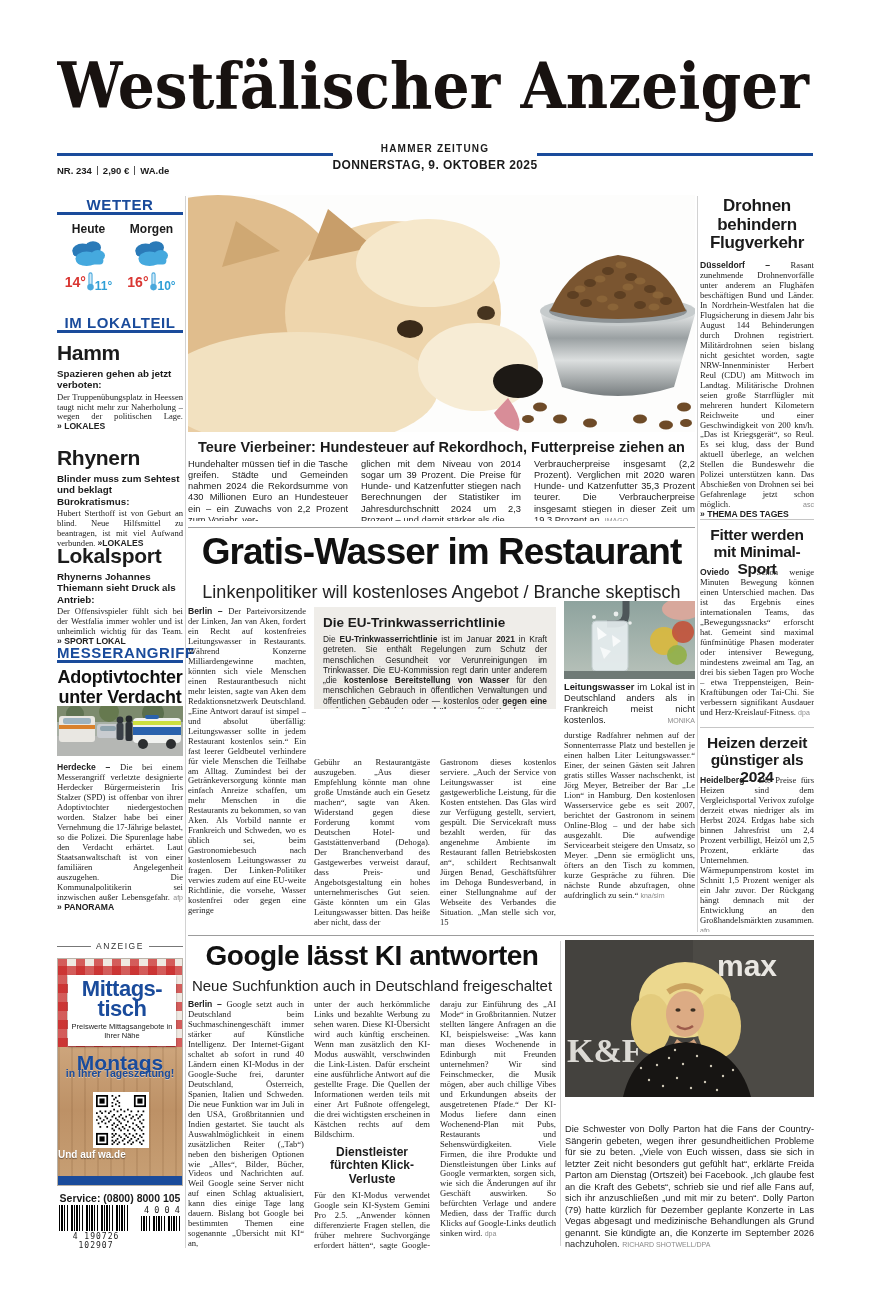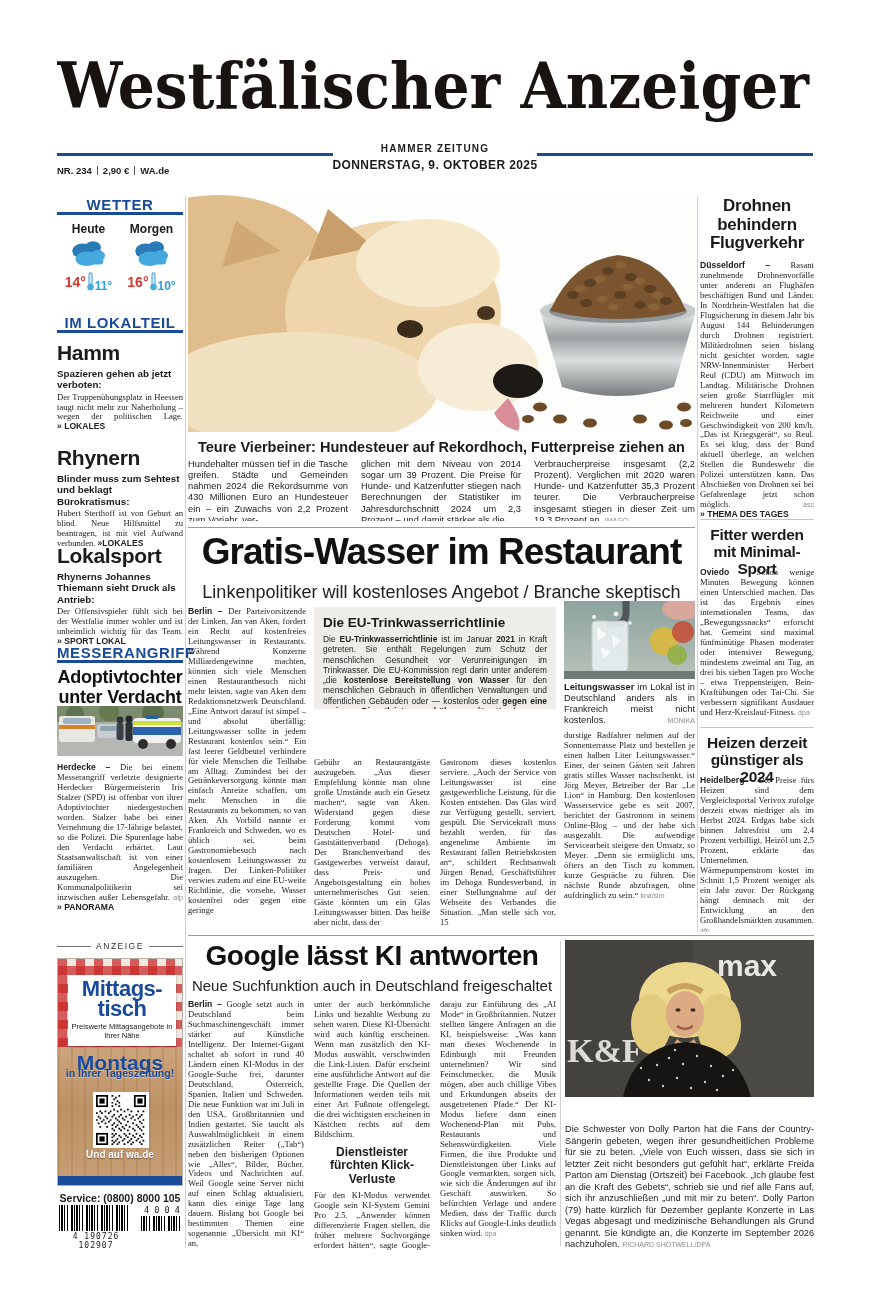--- a/index.html
+++ b/index.html
@@ -191,21 +191,21 @@
           <rect x="0" y="22" width="7" height="7"></rect>
         <rect x="1" y="1" width="5" height="5" fill="#fff"></rect>
           <rect x="23" y="1" width="5" height="5" fill="#fff"></rect>
           <rect x="1" y="23" width="5" height="5" fill="#fff"></rect>
         <rect x="2" y="2" width="3" height="3"></rect>
           <rect x="24" y="2" width="3" height="3"></rect>
           <rect x="2" y="24" width="3" height="3"></rect>
         <path d="M9 0h1v1H9zM11 1h1v1h-1zM13 0h1v1h-1zM10 2h1v1h-1zM12 3h1v1h-1zM9 4h1v1H9zM13 4h1v1h-1zM11 5h1v1h-1zM9 6h1v1H9zM13 6h1v1h-1zM10 8h1v1h-1zM14 8h1v1h-1zM18 8h1v1h-1zM2 9h1v1H2zM5 9h1v1H5zM8 9h1v1H8zM12 9h1v1h-1zM16 9h1v1h-1zM20 9h1v1h-1zM24 9h1v1h-1zM27 9h1v1h-1zM0 10h1v1H0zM3 10h1v1H3zM7 10h1v1H7zM10 11h1v1h-1zM14 11h1v1h-1zM19 11h1v1h-1zM23 11h1v1h-1zM26 11h1v1h-1zM1 12h1v1H1zM5 12h1v1H5zM9 12h1v1H9zM13 12h1v1h-1zM17 12h1v1h-1zM21 12h1v1h-1zM25 12h1v1h-1zM2 13h1v1H2zM6 13h1v1H6zM11 13h1v1h-1zM15 13h1v1h-1zM20 13h1v1h-1zM24 13h1v1h-1zM0 14h1v1H0zM4 14h1v1H4zM8 14h1v1H8zM12 14h1v1h-1zM16 14h1v1h-1zM22 14h1v1h-1zM27 14h1v1h-1zM3 15h1v1H3zM7 15h1v1H7zM13 15h1v1h-1zM18 15h1v1h-1zM25 15h1v1h-1zM1 16h1v1H1zM5 16h1v1H5zM10 16h1v1h-1zM14 16h1v1h-1zM21 16h1v1h-1zM26 16h1v1h-1zM9 17h1v1H9zM12 17h1v1h-1zM17 17h1v1h-1zM23 17h1v1h-1zM2 18h1v1H2zM6 18h1v1H6zM11 18h1v1h-1zM15 18h1v1h-1zM19 18h1v1h-1zM24 18h1v1h-1zM27 18h1v1h-1zM9 19h1v1H9zM13 19h1v1h-1zM16 19h1v1h-1zM21 19h1v1h-1zM25 19h1v1h-1zM10 20h1v1h-1zM14 20h1v1h-1zM18 20h1v1h-1zM22 20h1v1h-1zM26 20h1v1h-1zM9 22h1v1H9zM11 22h1v1h-1zM16 22h1v1h-1zM19 22h1v1h-1zM23 22h1v1h-1zM27 22h1v1h-1zM10 23h1v1h-1zM13 23h1v1h-1zM17 23h1v1h-1zM21 23h1v1h-1zM25 23h1v1h-1zM9 24h1v1H9zM14 24h1v1h-1zM18 24h1v1h-1zM22 24h1v1h-1zM26 24h1v1h-1zM12 25h1v1h-1zM16 25h1v1h-1zM20 25h1v1h-1zM24 25h1v1h-1zM9 26h1v1H9zM11 26h1v1h-1zM15 26h1v1h-1zM19 26h1v1h-1zM23 26h1v1h-1zM27 26h1v1h-1zM10 27h1v1h-1zM13 27h1v1h-1zM18 27h1v1h-1zM21 27h1v1h-1zM25 27h1v1h-1zM9 28h1v1H9zM12 28h1v1h-1zM16 28h1v1h-1zM20 28h1v1h-1zM26 28h1v1h-1z"></path>
       </g>
     </svg>
-    <div style="position:absolute;left:0;top:190px;width:100%;text-align:center;color:#fff;font-weight:bold;font-size:10px;text-shadow:0 1px 1px rgba(0,0,0,.45);">Und auf wa.de</div>
+    <div style="position:absolute;left:0;top:190px;width:100%;text-align:left;color:#fff;font-weight:bold;font-size:10px;text-shadow:0 1px 1px rgba(0,0,0,.45);">Und auf wa.de</div>
     <div style="position:absolute;left:0;bottom:0;width:100%;height:9px;background:#1a4b9b;"></div>
   </div>
 
   <div class="abs" style="left:57px;top:1192px;width:126px;text-align:center;font-weight:bold;font-size:10.5px;">Service: (0800) 8000 105</div>
 
   <div class="abs" style="left:57px;top:1205px;width:126px;height:42px;">
     <div class="barcode" style="position:absolute;left:2px;top:0;width:72px;height:26px;"></div>
     <div style="position:absolute;left:0;top:27px;width:78px;text-align:center;font-family:'DejaVu Sans Mono',monospace;font-size:8px;letter-spacing:1px;">4 190726 102907</div>
     <div style="position:absolute;left:84px;top:0;width:42px;text-align:center;font-family:'DejaVu Sans Mono',monospace;font-size:8.5px;">4 0 0 4 1</div>
     <div class="barcode" style="position:absolute;left:84px;top:11px;width:42px;height:15px;"></div>

